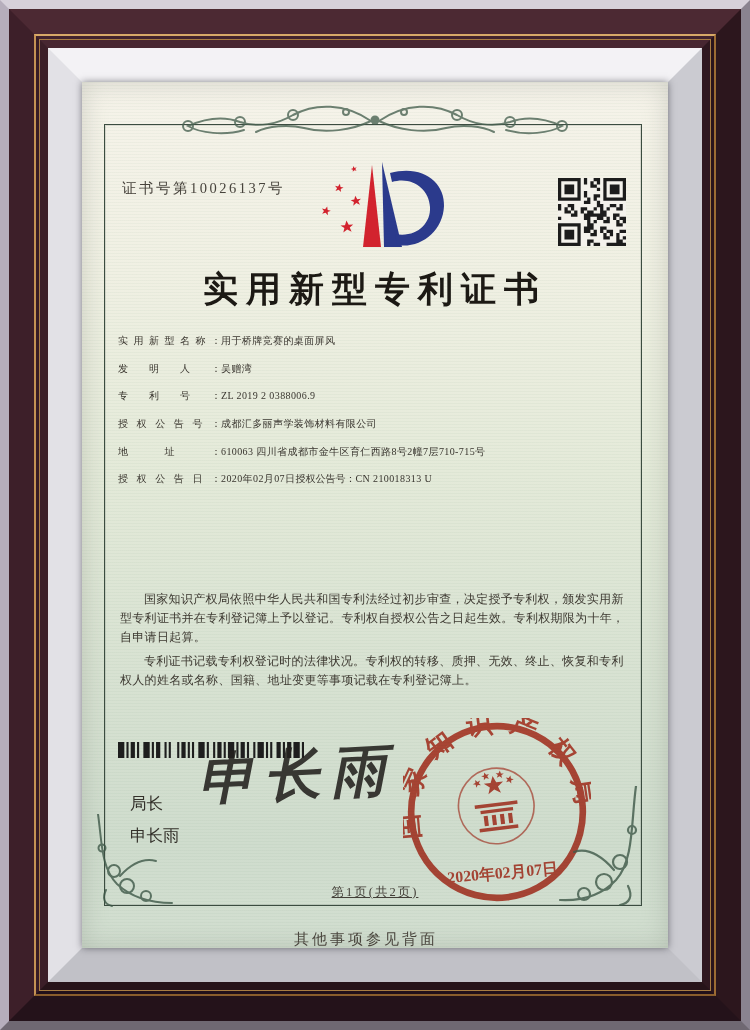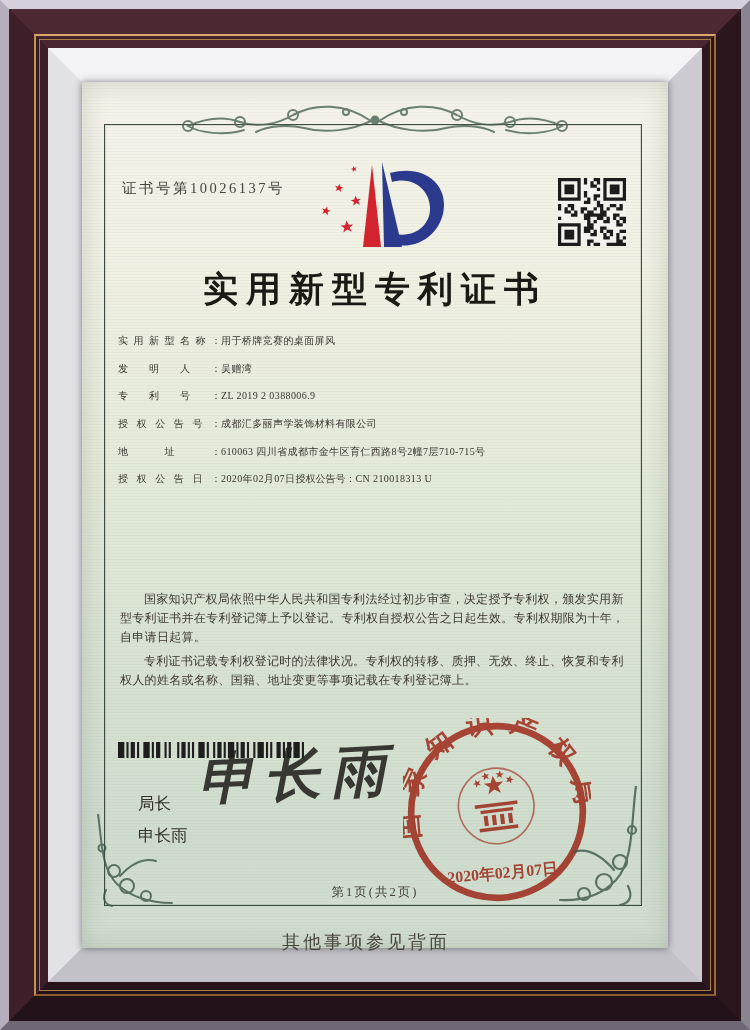--- a/index.html
+++ b/index.html
@@ -31,24 +31,24 @@
   .fields{top:252px;left:36px;right:32px;font-size:10px;line-height:1.32;}
   .frow{display:flex;margin-bottom:14.5px;}
   .lbl{display:inline-block;width:103px;flex:0 0 103px;text-align:justify;text-align-last:justify;color:#3a362f;}
   .val{letter-spacing:.4px;}
   .lbl2{color:#3a362f;}
   .paras{top:508px;left:38px;right:34px;font-size:12px;line-height:1.6;color:#3d3931;}
   .paras p{margin:0 0 4px 0;text-indent:2em;letter-spacing:.3px;}
   .barcode{top:660px;left:36px;width:186px;height:16px;}
   .signature{top:656px;left:116px;font-size:56px;font-style:italic;font-weight:bold;
     color:#23211e;letter-spacing:10px;transform:rotate(-3deg);opacity:.88;}
-  .director{top:706px;left:56px;font-size:16.5px;line-height:1.95;color:#33302a;}
+  .director{top:706px;left:48px;font-size:16.5px;line-height:1.95;color:#33302a;}
   .seal{top:636px;left:321px;width:188px;height:188px;mix-blend-mode:multiply;opacity:.9;}
-  .page-no{top:802px;left:0;right:0;text-align:center;font-size:12.5px;letter-spacing:2px;color:#433f38;}
-  .back-note{top:848px;left:0;right:18px;text-align:center;font-size:18px;letter-spacing:3px;color:#4a463e;font-family:Liberation Serif, serif;}
+  .page-no{top:802px;left:0;right:0;text-align:center;font-size:12.5px;letter-spacing:2px;color:#433f38;text-decoration:underline;}
+  .back-note{top:848px;left:0;right:18px;text-align:center;font-size:15px;letter-spacing:3px;color:#4a463e;font-family:Liberation Serif, serif;}
   .flourish-top{top:16px;left:50%;transform:translateX(-50%);}
   .flourish-bl{top:732px;left:10px;}
   .flourish-br{top:704px;right:24px;transform:scaleX(-1);}
   .deco{opacity:.8;}
 </style>
 </head>
 <body>
 
 <div id="photo">
  <div class="layer frame-edge">

